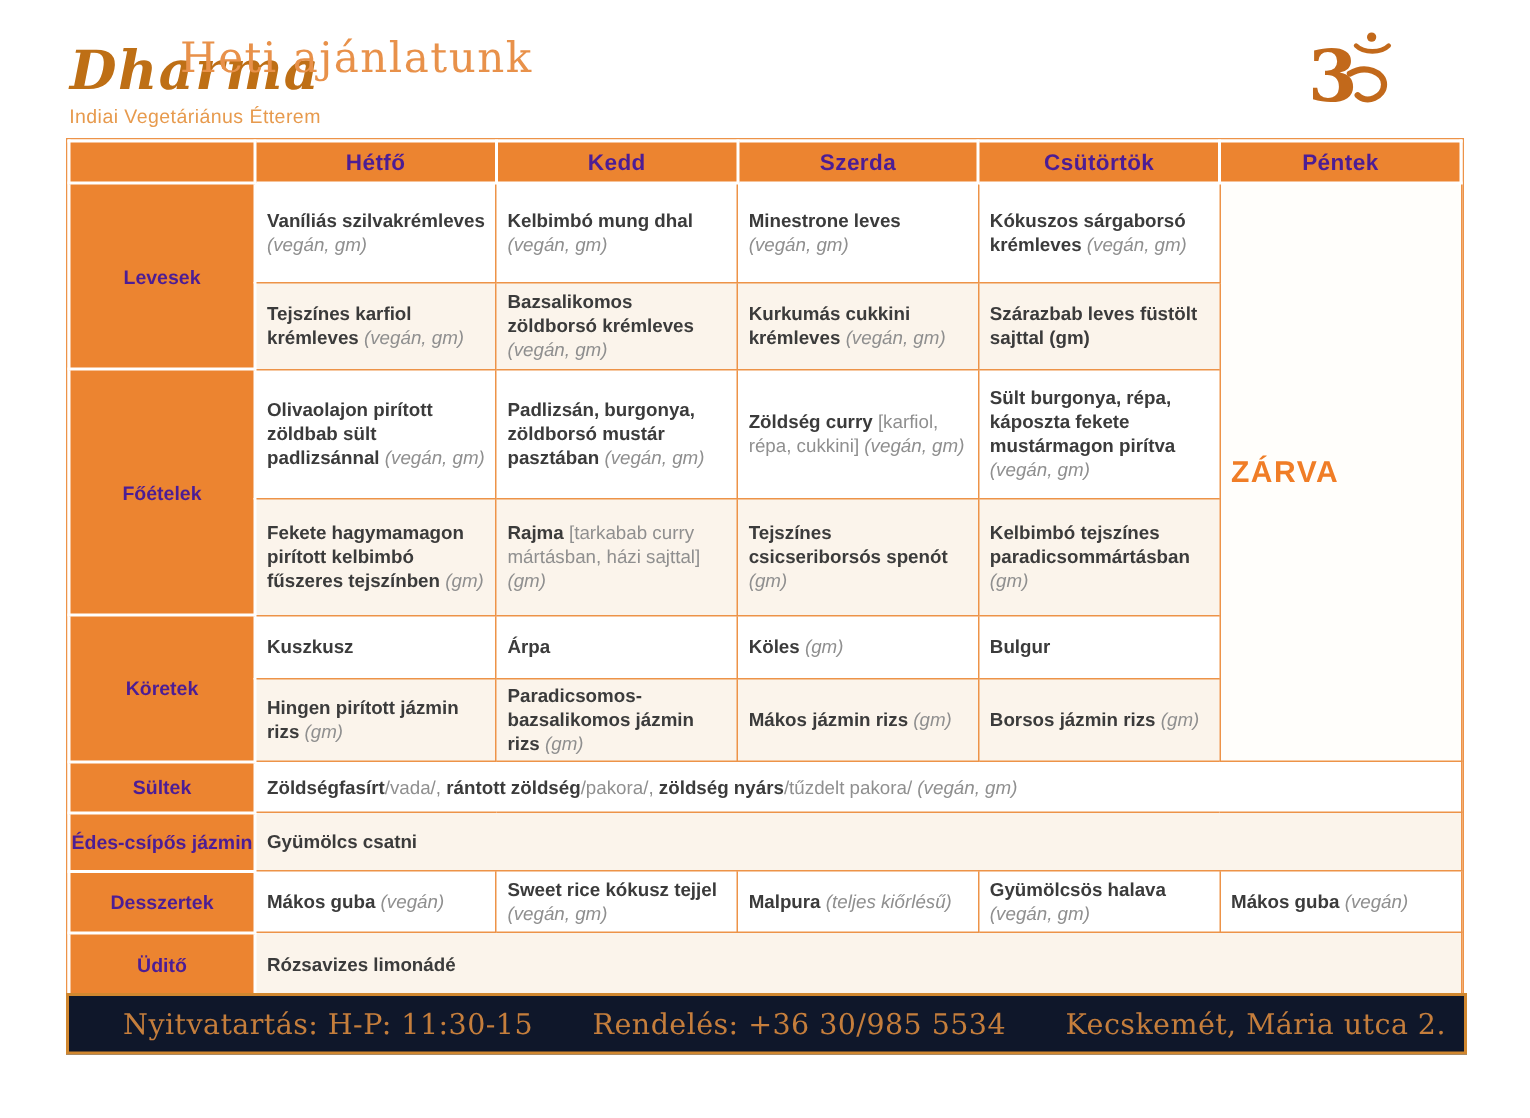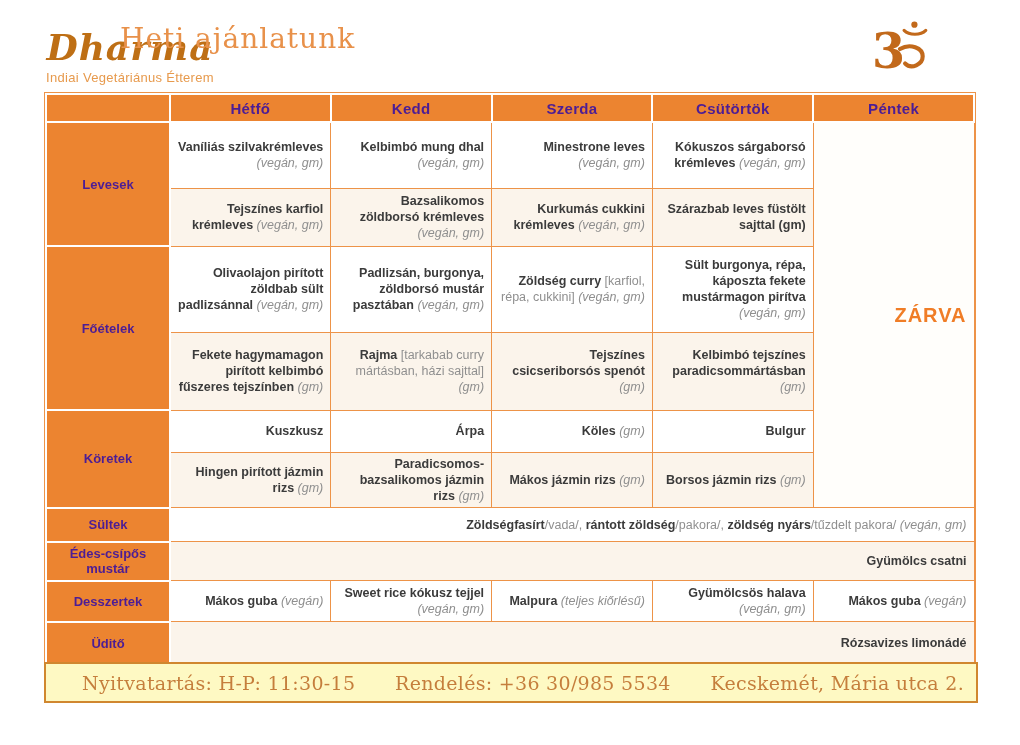--- a/index.html
+++ b/index.html
@@ -29,41 +29,41 @@
   .om{position:absolute;right:88px;top:20px;width:60px;height:56px;color:#C2691B;}
 
   
   .menu-wrap{position:absolute;left:44px;top:92px;width:932px;border:1px solid var(--border);}
   table.menu{width:100%;border-collapse:collapse;table-layout:fixed;}
   col.lbl{width:124px;}
   th{background:var(--accent);color:#4c1d95;border:2px solid #ffffff;
     font-weight:bold;vertical-align:middle;text-align:center;}
   th.day{font-size:15px;letter-spacing:.3px;}
   th.rowlbl{font-size:13px;}
-  td{border:1px solid var(--border);vertical-align:middle;text-align:right;
+  td{border:1px solid var(--border);vertical-align:middle;text-align:left;
     padding:3px 7px;font-size:12.5px;color:var(--main-text);line-height:1.3;}
   tr.hdr{height:28px;} tr.r1{height:66px;} tr.r2{height:58px;}
   tr.r3{height:86px;} tr.r4{height:78px;} tr.r5{height:42px;}
   tr.r6{height:48px;} tr.r7{height:34px;} tr.r8{height:39px;}
   tr.r9{height:41px;padding-left:44px;} tr.r10{height:43px;}
   tr.band-b td{background:var(--cream);}
   tr.band-a td{background:#ffffff;}
   .main{font-weight:bold;}
   .mid{font-weight:normal;color:var(--note-text);}
   .note{font-weight:normal;font-style:italic;color:var(--note-text);}
   td.closed{background:#FFFEFB !important;color:var(--closed);
     font-weight:bold;font-size:20px;letter-spacing:1px;}
   .plainseg{font-weight:normal;color:var(--note-text);}
 
   
   .footer{position:absolute;left:44px;top:662px;width:934px;height:41px;
     border:2px solid #D0872F;display:flex;align-items:center;
     justify-content:space-between;padding:0 12px 0 36px;
     font-family:"DejaVu Serif",serif;font-size:19px;color:var(--footer);
-    letter-spacing:.3px;background:#fef9c3;}
+    letter-spacing:.3px;background:#0f172a;}
 </style>
 </head>
 <body>
 
 <div class="page">
 
   <div class="logo">
     <div class="logo-name">Dharma</div>
     <div class="logo-tagline">Indiai Vegetáriánus Étterem</div>
   </div>
@@ -143,21 +143,21 @@
         <td><span class="main">Mákos jázmin rizs</span> <span class="note">(gm)</span></td>
         <td><span class="main">Borsos jázmin rizs</span> <span class="note">(gm)</span></td>
       </tr>
 
       <tr class="r7 band-a">
         <th class="rowlbl">Sültek</th>
         <td colspan="5"><span class="main">Zöldségfasírt</span><span class="plainseg">/vada/,</span> <span class="main">rántott zöldség</span><span class="plainseg">/pakora/,</span> <span class="main">zöldség nyárs</span><span class="plainseg">/tűzdelt pakora/</span> <span class="note">(vegán, gm)</span></td>
       </tr>
 
       <tr class="r8 band-b">
-        <th class="rowlbl">Édes-csípős mustár</th>
+        <th class="rowlbl">Édes-csípős jázmin</th>
         <td colspan="5"><span class="main">Gyümölcs csatni</span></td>
       </tr>
 
       <tr class="r9 band-a">
         <th class="rowlbl">Desszertek</th>
         <td><span class="main">Mákos guba</span> <span class="note">(vegán)</span></td>
         <td><span class="main">Sweet rice kókusz tejjel</span> <span class="note">(vegán, gm)</span></td>
         <td><span class="main">Malpura</span> <span class="note">(teljes kiőrlésű)</span></td>
         <td><span class="main">Gyümölcsös halava</span> <span class="note">(vegán, gm)</span></td>
         <td><span class="main">Mákos guba</span> <span class="note">(vegán)</span></td>

